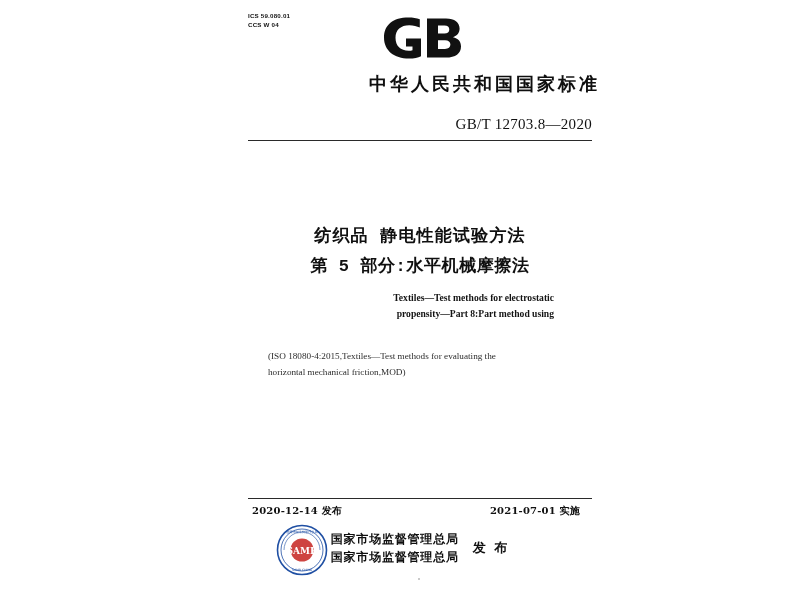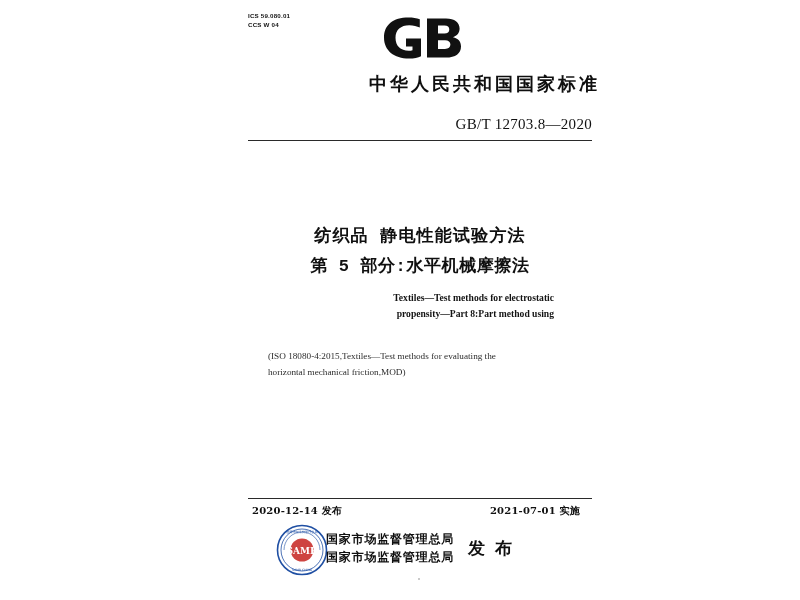--- a/index.html
+++ b/index.html
@@ -170,21 +170,21 @@
     font-size: 12px;
     font-weight: bold;
     line-height: 1.5;
     letter-spacing: 0.8px;
     color: #101010;
     vertical-align: middle;
   }
   .issuer-publish {
     display: inline-block;
     font-family: "DejaVu Serif", serif;
-    font-size: 17px;
+    font-size: 13px;
     font-weight: bold;
     letter-spacing: 2px;
     color: #101010;
     vertical-align: middle;
     margin-left: 14px;
   }
 
   
   .seal {
     position: absolute;

